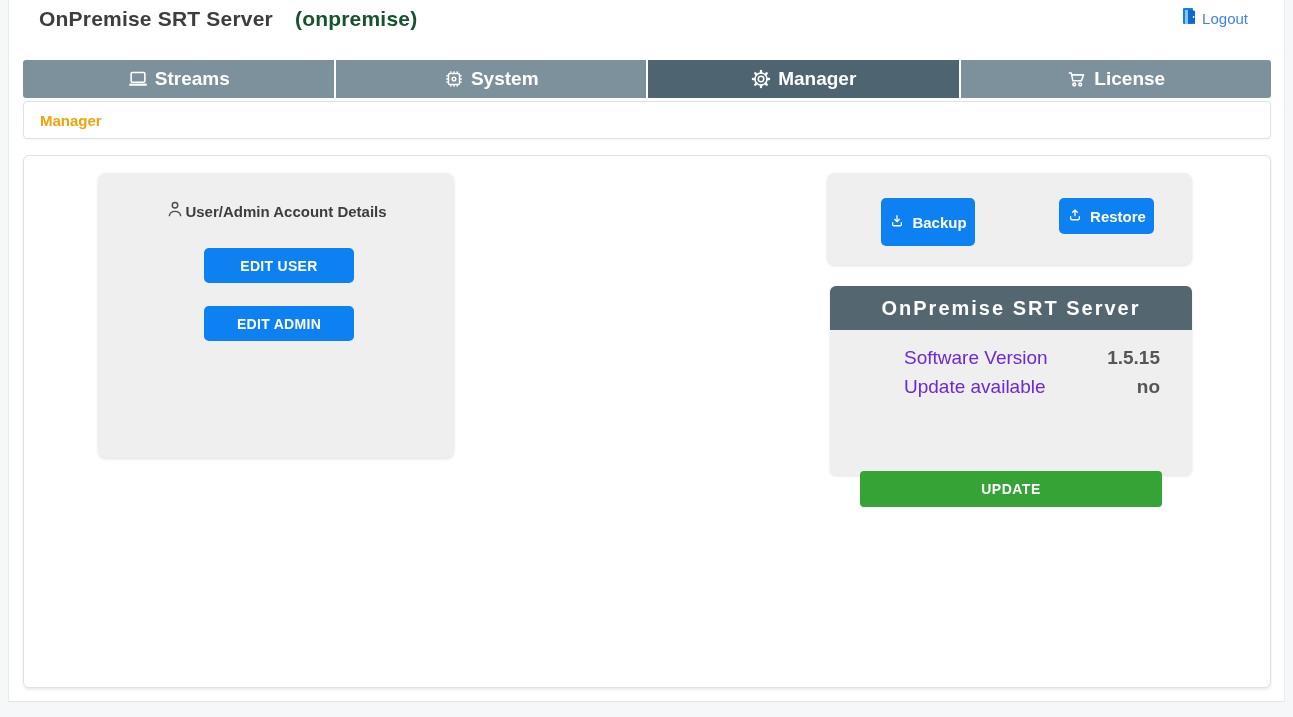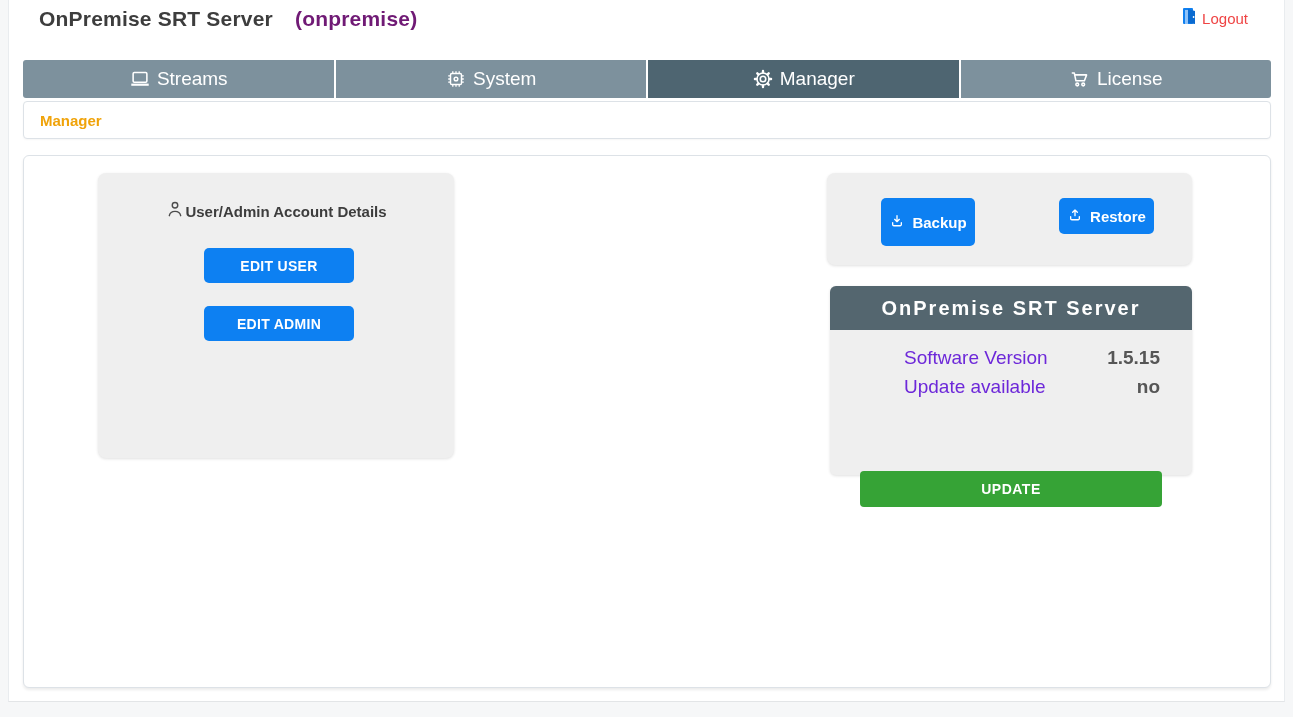--- a/index.html
+++ b/index.html
@@ -5,28 +5,28 @@
   * { margin:0; padding:0; box-sizing:border-box; }
   html,body { width:1293px; height:717px; background:#f6f7f8; font-family:"Liberation Sans", sans-serif; }
   .page {
     position:absolute; left:8px; top:0; width:1277px; height:702px;
     background:#ffffff; border-left:1px solid #e9ecef; border-right:1px solid #e9ecef;
     border-bottom:1px solid #e3e5e7;
   }
   
   .app-header { position:absolute; left:0; top:0; width:100%; height:56px; }
   .app-title { position:absolute; left:30px; top:7px; font-size:21px; font-weight:bold; color:#3d3d3d; letter-spacing:0.2px; }
-  .app-instance { margin-left:22px; font-weight:bold; color:#701a75; }
+  .app-instance { margin-left:22px; font-weight:bold; color:#14532d; }
   .logout { position:absolute; right:36px; top:7px; display:flex; align-items:center; gap:4px; cursor:pointer; }
-  .logout-label { font-size:15px; color:#ef4444;text-align:right; }
+  .logout-label { font-size:15px; color:#3b82f6;text-align:right; }
   
   .tabbar { position:absolute; left:14px; top:60px; width:1248px; height:38px; display:flex; gap:2px; }
   .tab {
     flex:1; display:flex; align-items:center; justify-content:center; gap:6px;
-    background:#7d919d; color:#ffffff; font-size:19px; font-weight:400; cursor:pointer;
+    background:#7d919d; color:#ffffff; font-size:19px; font-weight:700; cursor:pointer;
   }
   .tab:first-child { border-radius:3px 0 0 3px; }
   .tab:last-child  { border-radius:0 3px 3px 0; }
   .tab.active { background:#4e6571; }
   .tab svg { display:block; }
   
   .breadcrumb-bar {
     position:absolute; left:14px; top:101px; width:1248px; height:38px;
     border:1px solid #dde2e7; border-radius:4px; background:#fff;
     display:flex; align-items:center; padding-left:16px;

